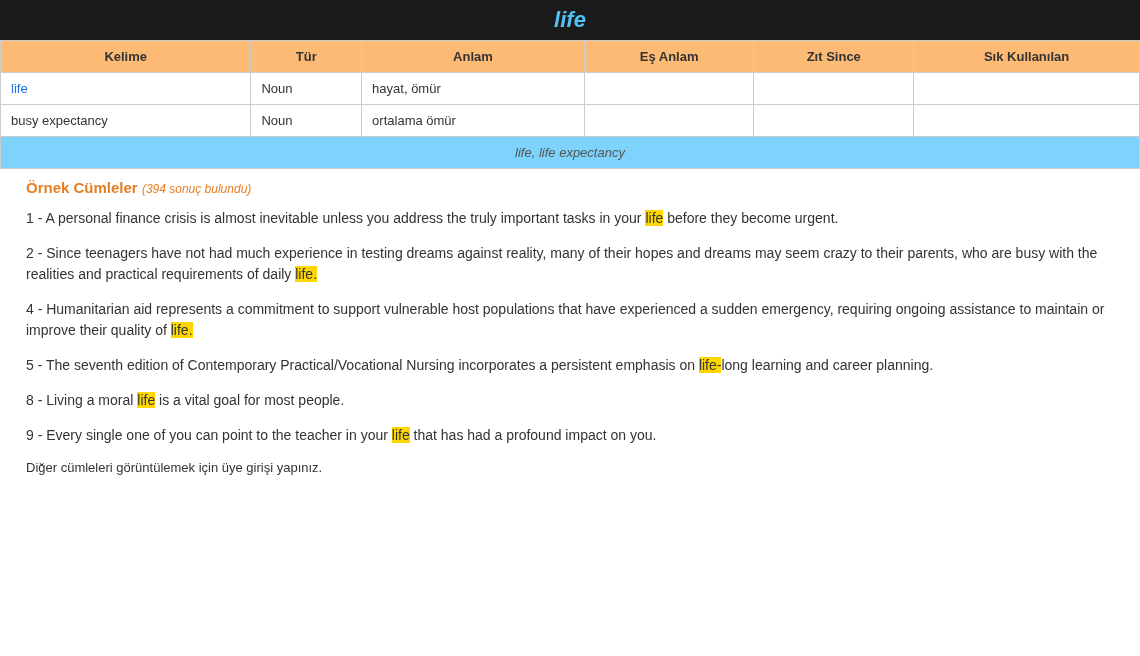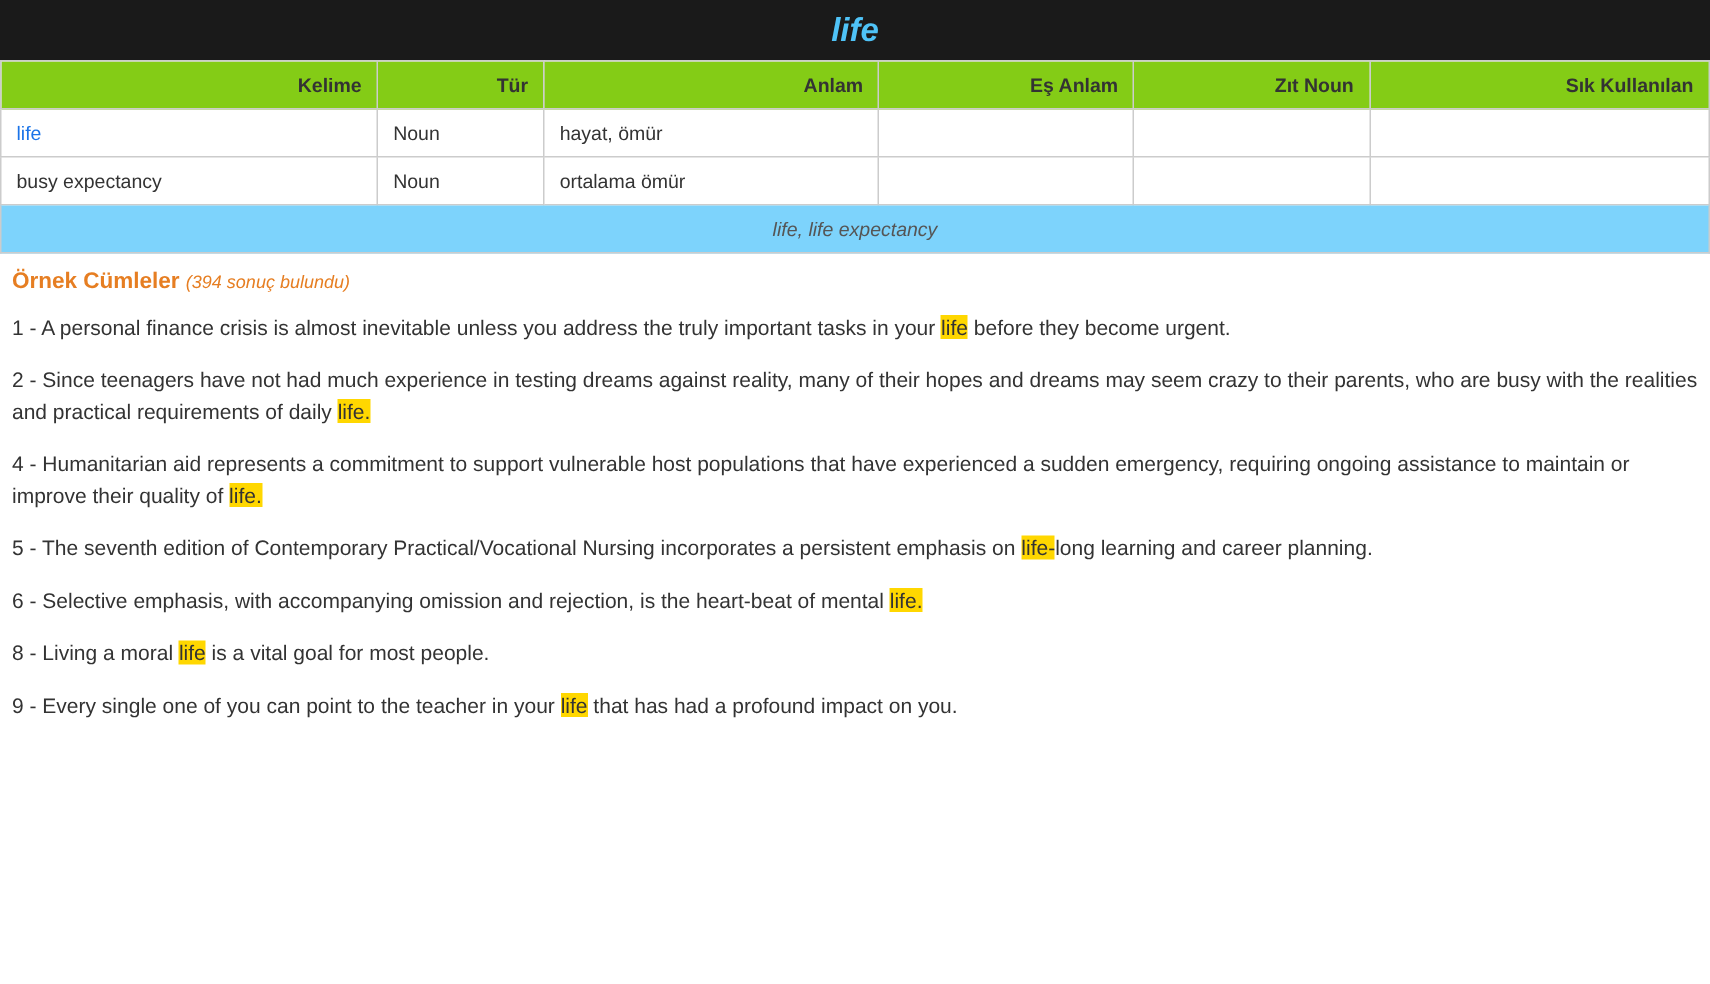--- a/index.html
+++ b/index.html
@@ -20,24 +20,24 @@
       font-style: italic;
     }
 
     
     .word-table {
       width: 100%;
       border-collapse: collapse;
       border: 1px solid #ccc;
     }
     .word-table th {
-      background: #84cc16;
+      background: #fdba74;
       border: 1px solid #ccc;
       padding: 8px 10px;
-      text-align: right;
+      text-align: center;
       font-weight: bold;
       font-size: 13px;
       margin-left: 36px;
     }
     .word-table td {
       border: 1px solid #ccc;
       padding: 8px 10px;
       font-size: 13px;
     }
     .word-link {
@@ -52,21 +52,21 @@
       background: #7dd3fc;
       text-align: center;
       padding: 8px;
       font-style: italic;
       font-size: 13px;
       color: #555;
     }
 
     
     .examples-section {
-      padding: 10px 8px;
+      padding: 10px 26px;
     }
     .examples-header {
       color: #e67e22;
       font-size: 15px;
       font-weight: bold;
       margin-bottom: 12px;
     }
     .examples-header .count {
       font-size: 12px;
       font-weight: normal;
@@ -94,21 +94,21 @@
   <span class="header-title">life</span>
 </div>
 
 <table class="word-table">
   <thead>
     <tr>
       <th>Kelime</th>
       <th>Tür</th>
       <th>Anlam</th>
       <th>Eş Anlam</th>
-      <th>Zıt Noun</th>
+      <th>Zıt Since</th>
       <th>Sık Kullanılan</th>
     </tr>
   </thead>
   <tbody id="table-body">
   <tr>
         <td><a class="word-link" href="#">life</a></td>
         <td>Noun</td>
         <td>hayat, ömür</td>
         <td></td>
         <td></td>
@@ -131,17 +131,17 @@
 <div class="examples-section">
   <div class="examples-header">
     <span>Örnek Cümleler</span>
     <span class="count">(394 sonuç bulundu)</span>
   </div>
   <div id="sentences-container">
       <div class="sentence">1 - A personal finance crisis is almost inevitable unless you address the truly important tasks in your <span class="highlight">life</span> before they become urgent.</div>
       <div class="sentence">2 - Since teenagers have not had much experience in testing dreams against reality, many of their hopes and dreams may seem crazy to their parents, who are busy with the realities and practical requirements of daily <span class="highlight">life.</span></div>
       <div class="sentence">4 - Humanitarian aid represents a commitment to support vulnerable host populations that have experienced a sudden emergency, requiring ongoing assistance to maintain or improve their quality of <span class="highlight">life.</span></div>
       <div class="sentence">5 - The seventh edition of Contemporary Practical/Vocational Nursing incorporates a persistent emphasis on <span class="highlight">life-</span>long learning and career planning.</div>
-      <div class="sentence">6 - Selective emphasis, with accompanying omission and rejection, is the heart-beat of mental <span class="highlight">life.</span></div>
       <div class="sentence">8 - Living a moral <span class="highlight">life</span> is a vital goal for most people.</div>
       <div class="sentence">9 - Every single one of you can point to the teacher in your <span class="highlight">life</span> that has had a profound impact on you.</div>
     </div>
+  <div class="footer-note">Diğer cümleleri görüntülemek için üye girişi yapınız.</div>
 </div>
 
 </body></html>

